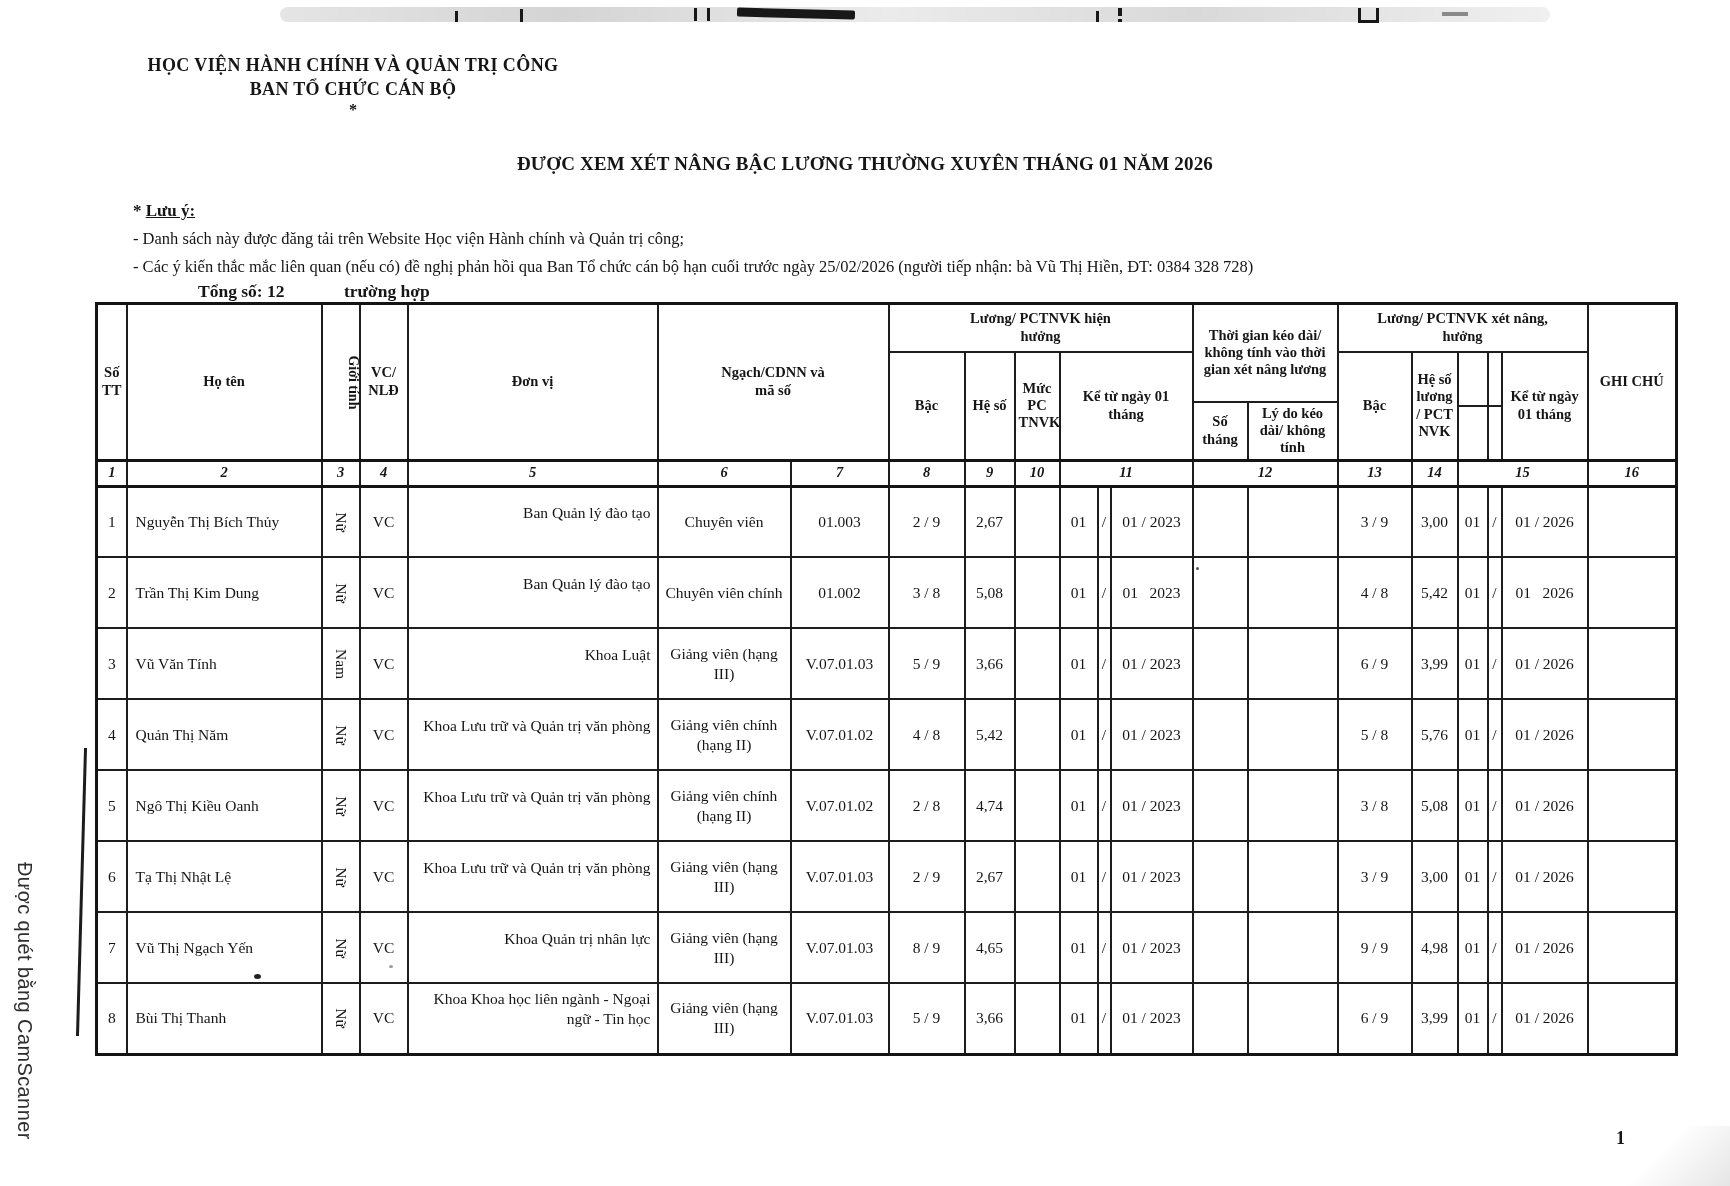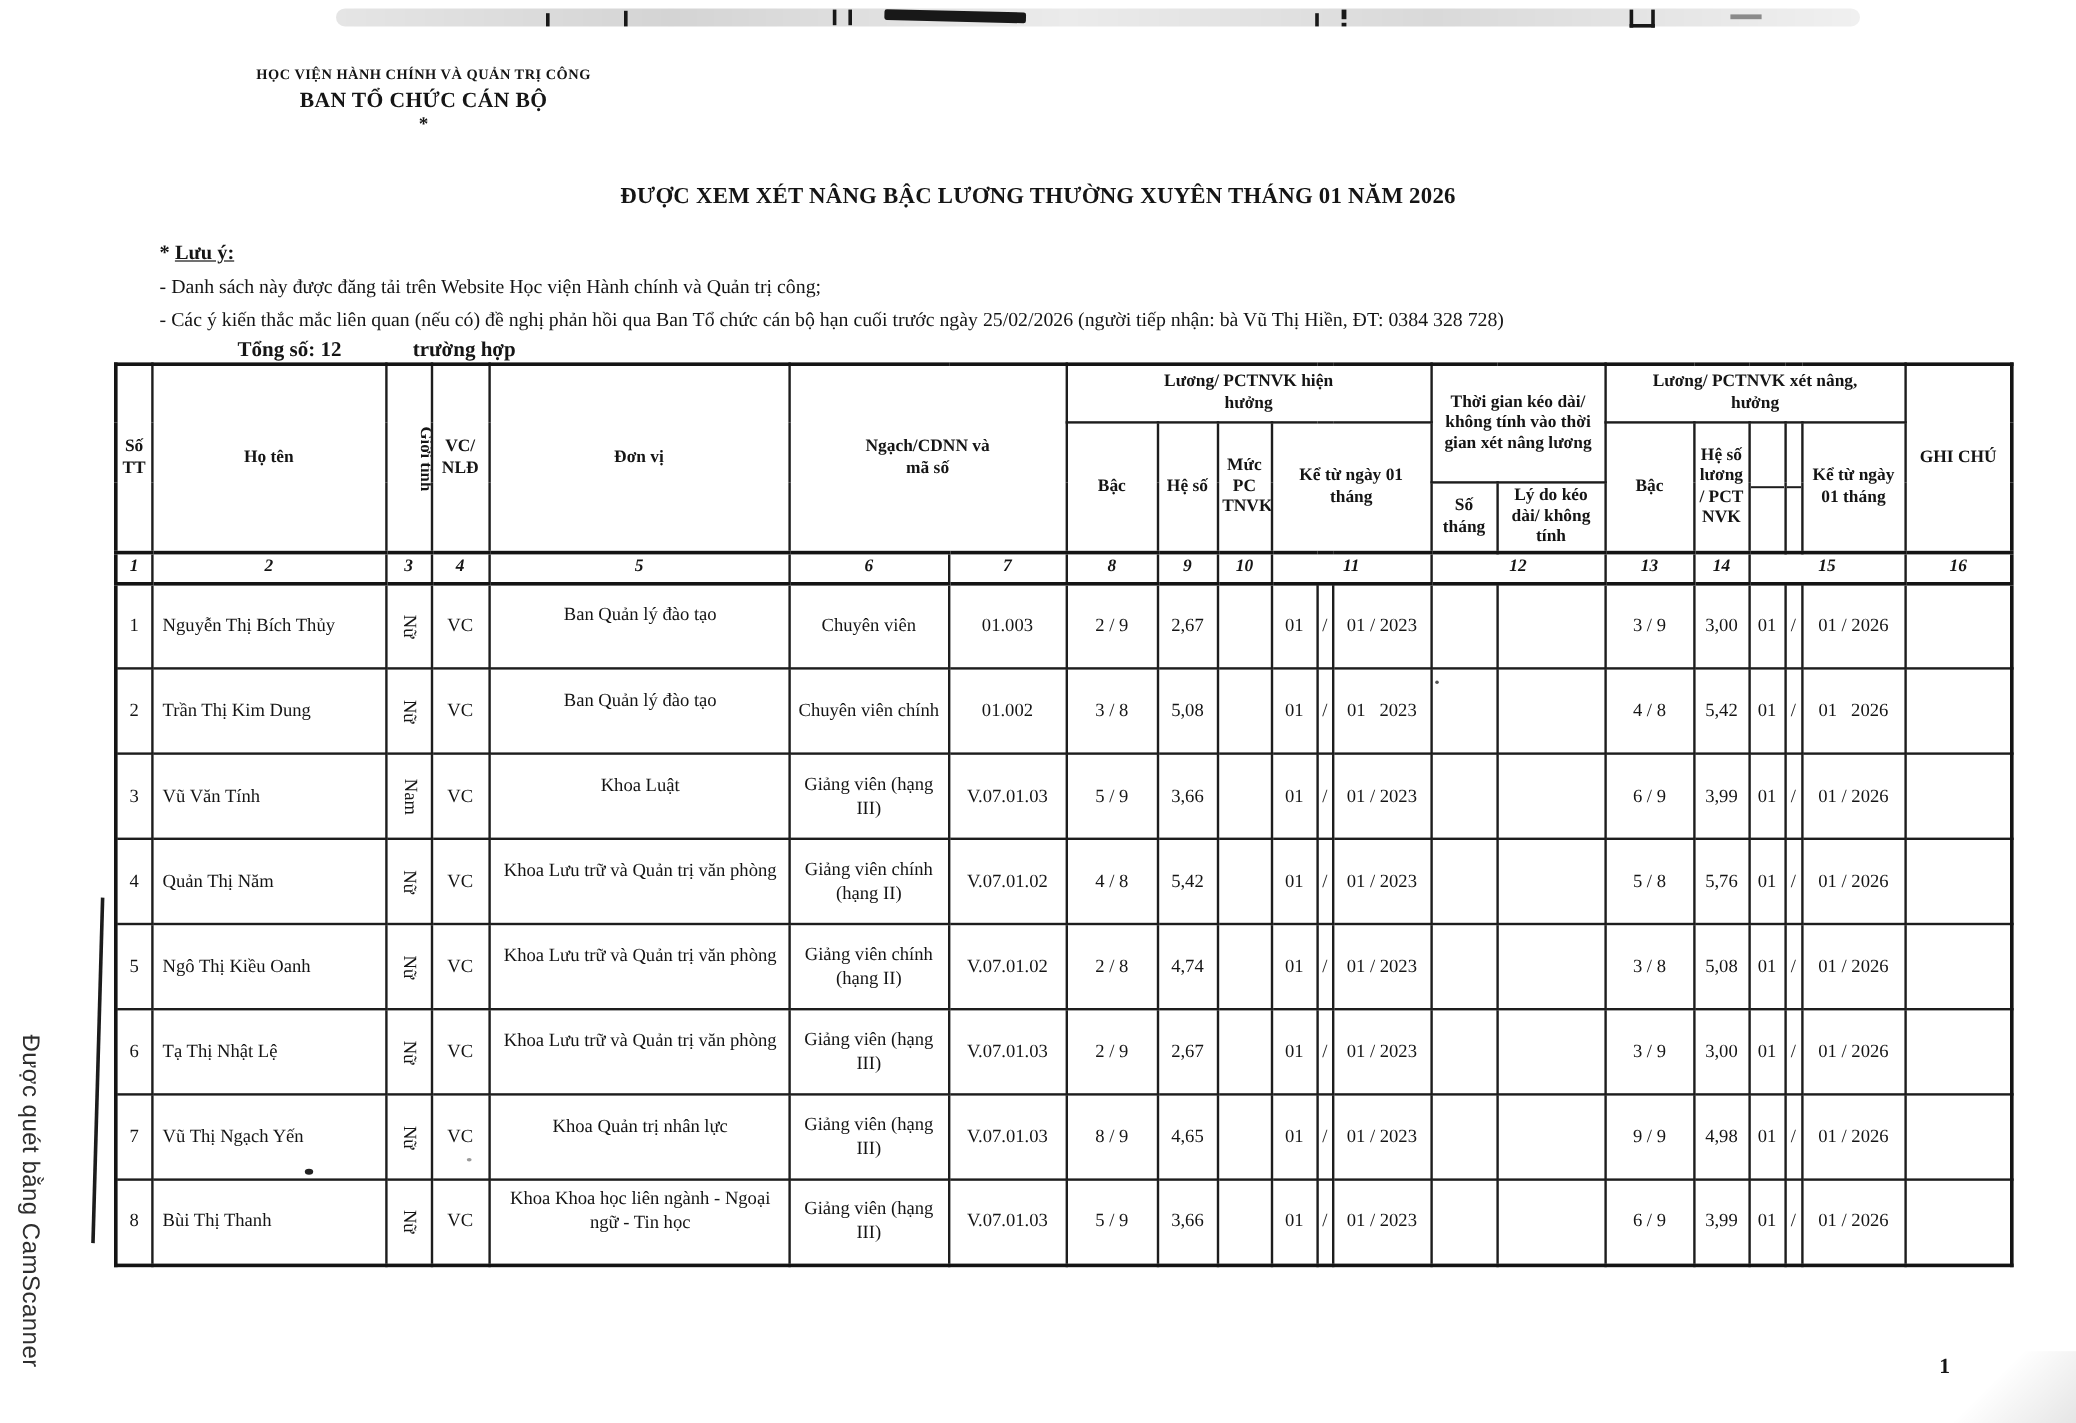--- a/index.html
+++ b/index.html
@@ -24,21 +24,21 @@
   .m8{left:1358px;top:8px;width:15px;height:12px;background:transparent;border:3px solid #181818;border-top:none;}
   .m9{left:1442px;top:12px;width:26px;height:4px;background:#8a8a8a;}
   .edge-line{position:absolute;left:80px;top:748px;width:3px;height:288px;background:#1c1c1c;transform:rotate(1.6deg);}
   .dot1{position:absolute;left:254px;top:974px;width:7px;height:5px;border-radius:50%;background:#222;}
   .dot2{position:absolute;left:389px;top:965px;width:4px;height:3px;border-radius:50%;background:#9a9a9a;}
   .dot3{position:absolute;left:1196px;top:567px;width:3px;height:3px;border-radius:50%;background:#555;}
   .corner{position:absolute;right:0;bottom:0;width:110px;height:60px;
     background:linear-gradient(315deg,rgba(0,0,0,.10),rgba(0,0,0,0) 62%);}
   
   .org{position:absolute;left:128px;top:55px;width:450px;text-align:center;}
-  .org-l1{font-size:12px;font-weight:bold;letter-spacing:.4px;}
+  .org-l1{font-size:18px;font-weight:bold;letter-spacing:.4px;}
   .org-l2{font-size:18px;font-weight:bold;margin-top:3px;letter-spacing:.3px;}
   .org-star{font-size:16px;font-weight:bold;margin-top:1px;}
   .party{position:absolute;left:815px;top:60px;width:460px;text-align:center;}
   .party-title{font-size:20px;font-weight:bold;letter-spacing:.6px;}
   .underlined{border-bottom:2.5px solid #141414;padding-bottom:3px;}
   .dateline{font-size:17.5px;font-weight:bold;font-style:italic;margin-top:40px;}
   .doc-title{position:absolute;left:0;top:150px;width:1730px;text-align:center;font-weight:bold;font-size:19px;line-height:27px;letter-spacing:.2px;white-space:nowrap;}
   .notes{position:absolute;left:133px;top:201px;font-size:16.5px;}
   .note-label{font-weight:bold;font-size:17px;}
   .note-label .u{text-decoration:underline;}
@@ -54,21 +54,21 @@
   th.small{font-size:13px;}
   th.tiny{font-size:12.5px;line-height:1.15;}
   .hw{display:inline-block;max-width:175px;}
   .hw2{display:inline-block;max-width:125px;}
   .num-row{height:26px;}
   .num-row th{font-style:italic;font-weight:bold;font-size:13.5px;border-top:3px solid #141414;border-bottom:3px solid #141414;padding:1px;}
   .tbl tbody tr{height:71px;}
   .tbl tbody td{font-size:15.5px;line-height:1.3;}
   td.c-tt{font-size:16px;}
   td.c-name{text-align:left;padding:2px 38px 2px 8px;font-size:17px;}
-  td.c-unit{text-align:center;padding:2px 6px 20px 8px;font-size:16.5px;}
+  td.c-unit{text-align:right;padding:2px 6px 20px 8px;font-size:16.5px;}
   td.c-rank{font-size:16px;padding:2px 4px;}
   td.c-type{font-size:16.5px;}
   td.c-date3{white-space:pre;}
   .rot{display:inline-block;transform:rotate(90deg);white-space:nowrap;font-weight:bold;}
   .rot-cell{padding:0;}
   td .rot{font-weight:normal;font-size:15.5px;}
   th .rot{font-size:14px;}
   .mid-line{background:linear-gradient(to bottom,transparent calc(50% - 1px),#1d1d1d calc(50% - 1px),#1d1d1d calc(50% + 1px),transparent calc(50% + 1px));}
   
   .watermark{position:absolute;left:36px;top:862px;transform:rotate(90deg);transform-origin:left top;

